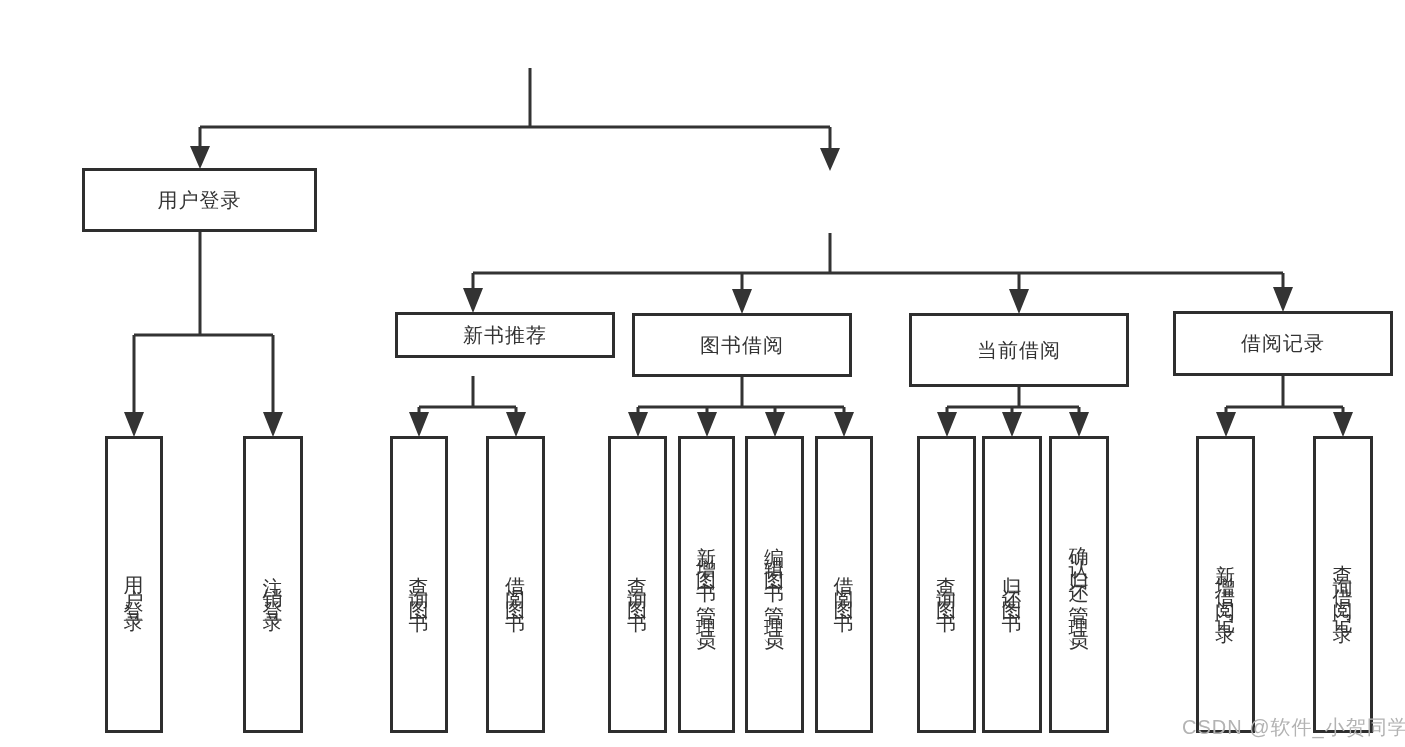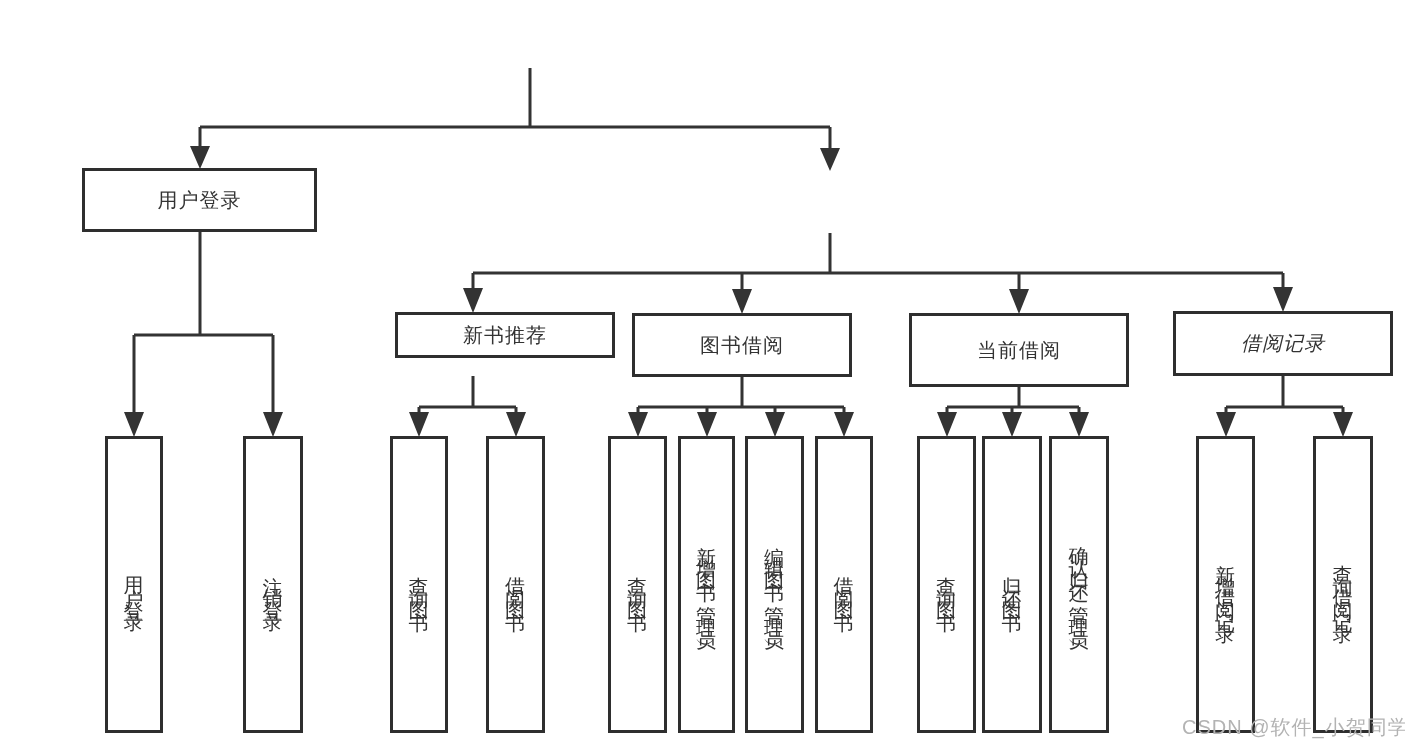--- a/index.html
+++ b/index.html
@@ -136,21 +136,21 @@
 
   <div class="node" style="left:371px; top:312px; width:220px; height:46px;margin-left:24px;">
     <span>新书推荐</span>
   </div>
   <div class="node" style="left:632px; top:313px; width:220px; height:64px;text-align:center;">
     <span>图书借阅</span>
   </div>
   <div class="node" style="left:909px; top:313px; width:220px; height:74px;">
     <span>当前借阅</span>
   </div>
-  <div class="node" style="left:1173px; top:311px; width:220px; height:65px;font-style:italic;">
+  <div class="node" style="left:1173px; top:311px; width:220px; height:65px;">
     <span>借阅记录</span>
   </div>
 
   <div class="leaf" style="left:105px;">
     <span class="vtext">用户登录</span>
   </div>
   <div class="leaf" style="left:243px; width:60px;">
     <span class="vtext">注销登录</span>
   </div>
 

